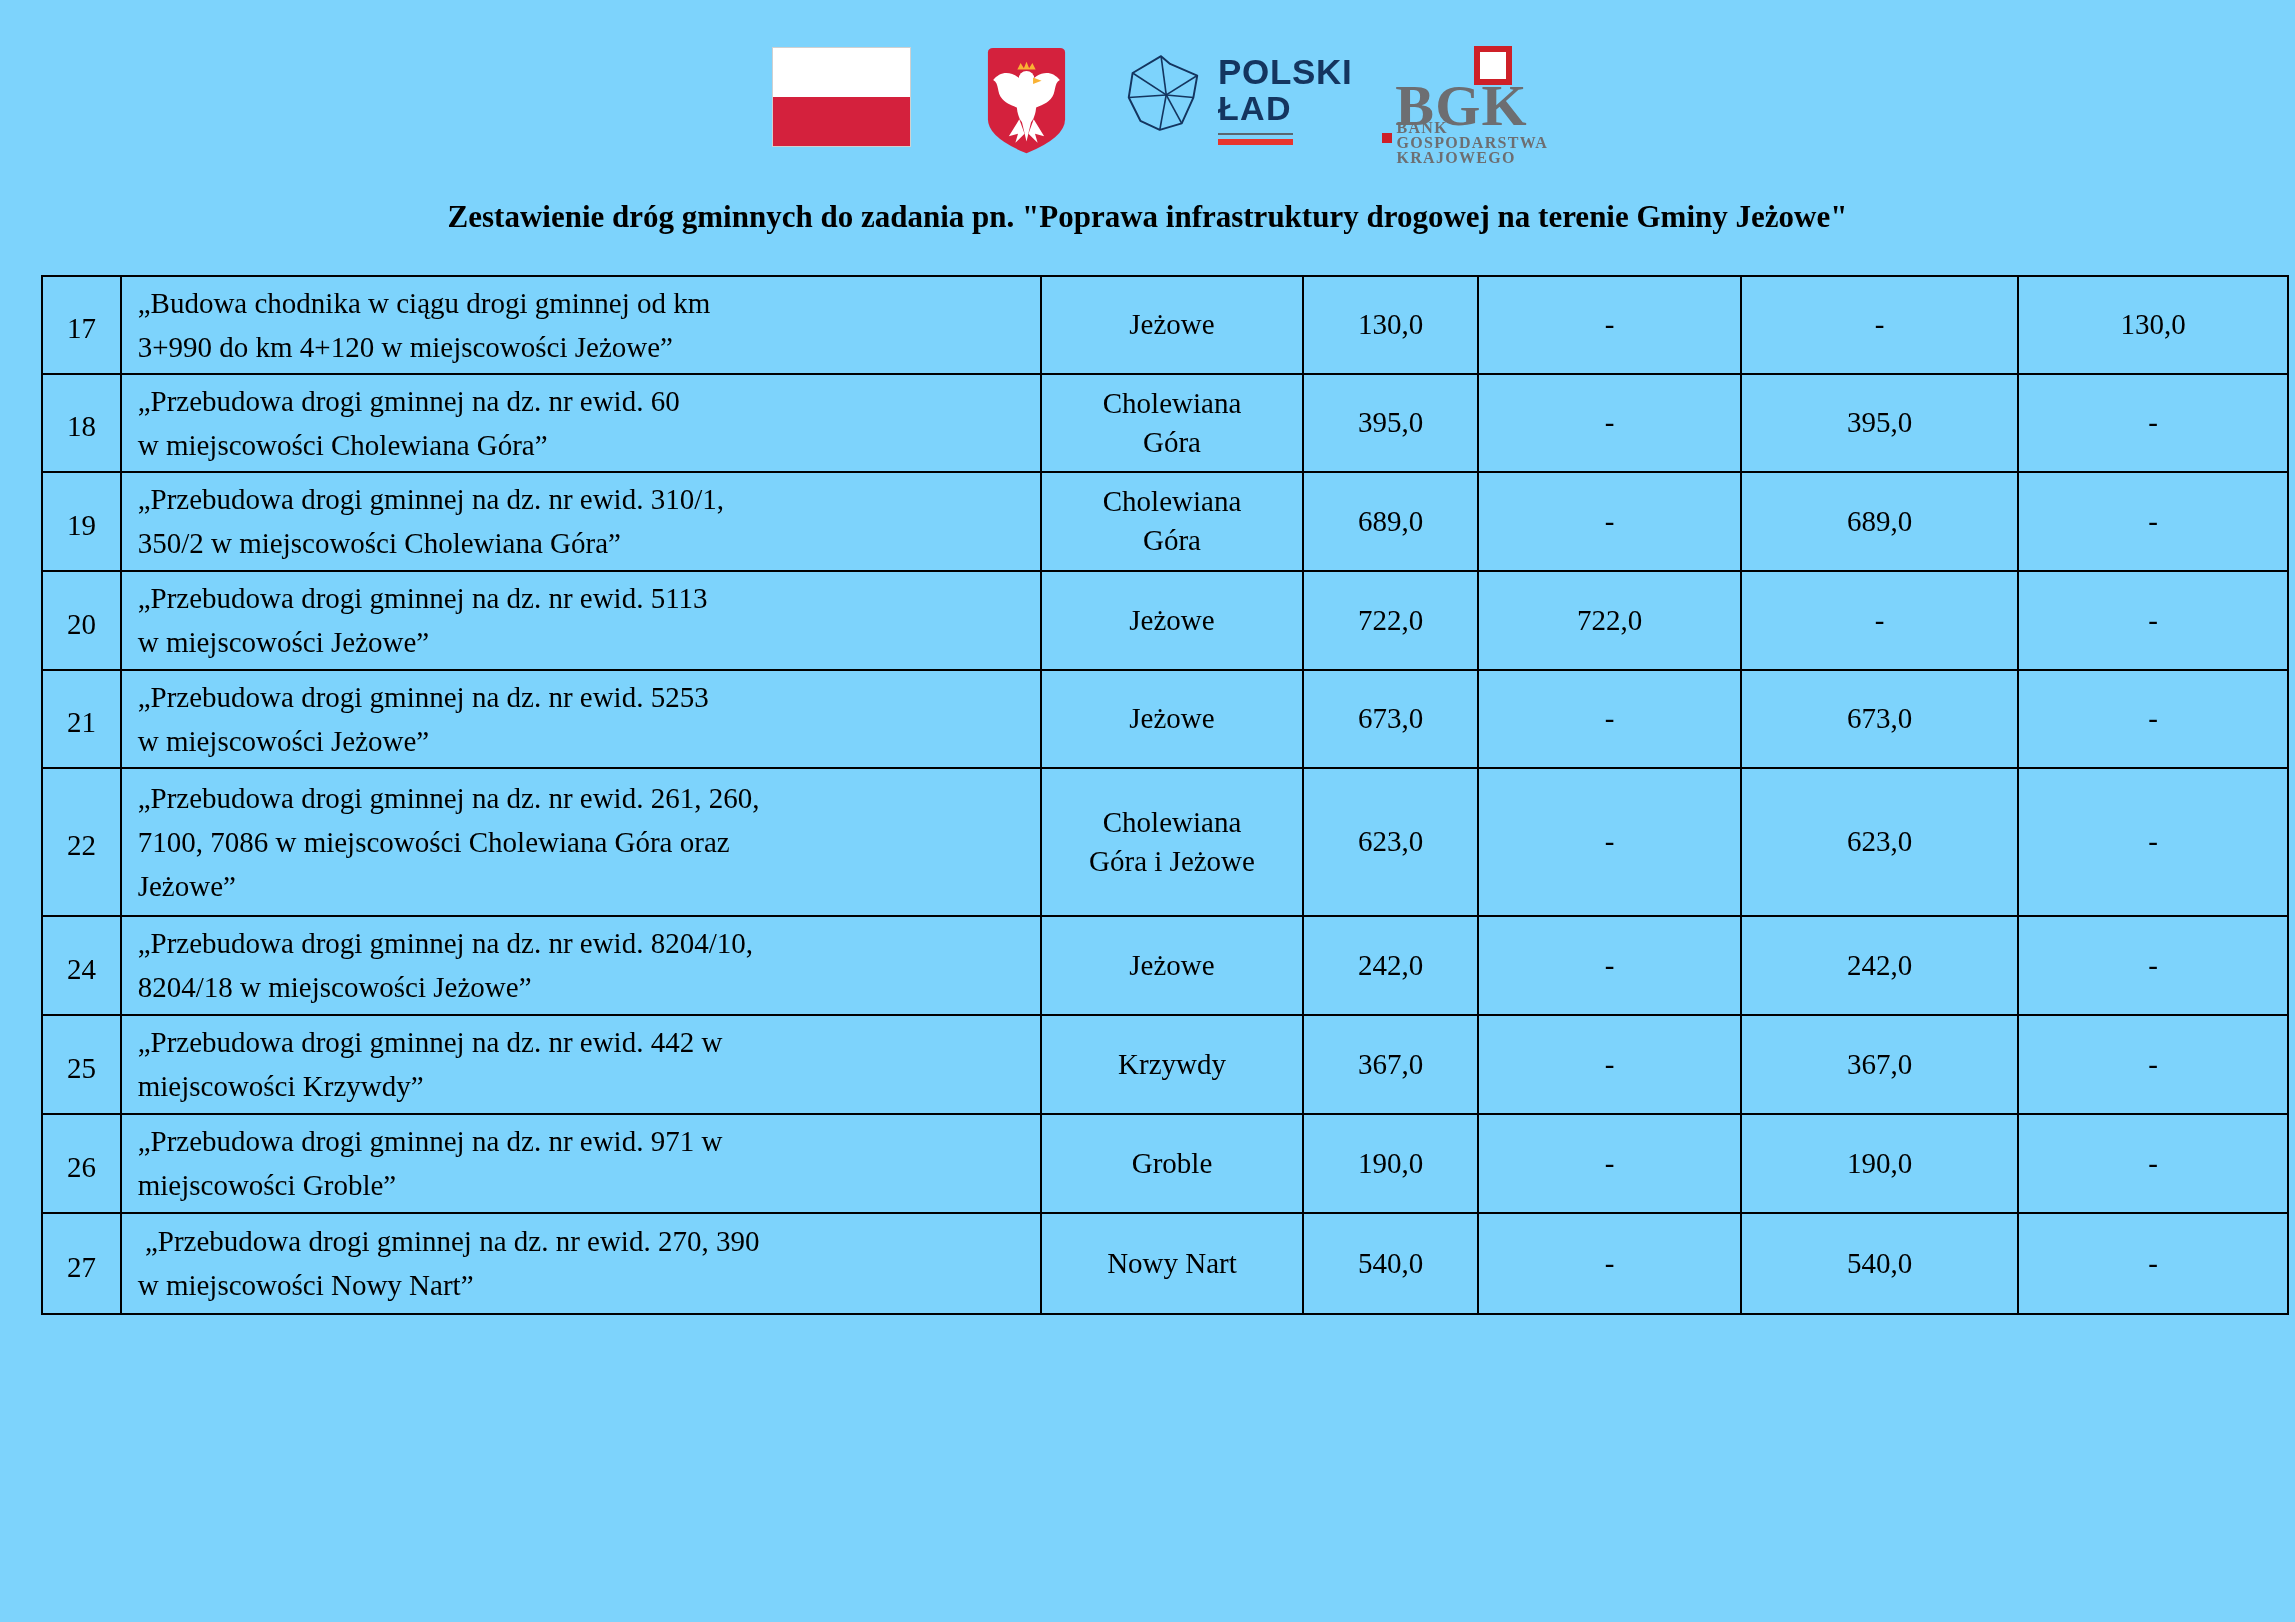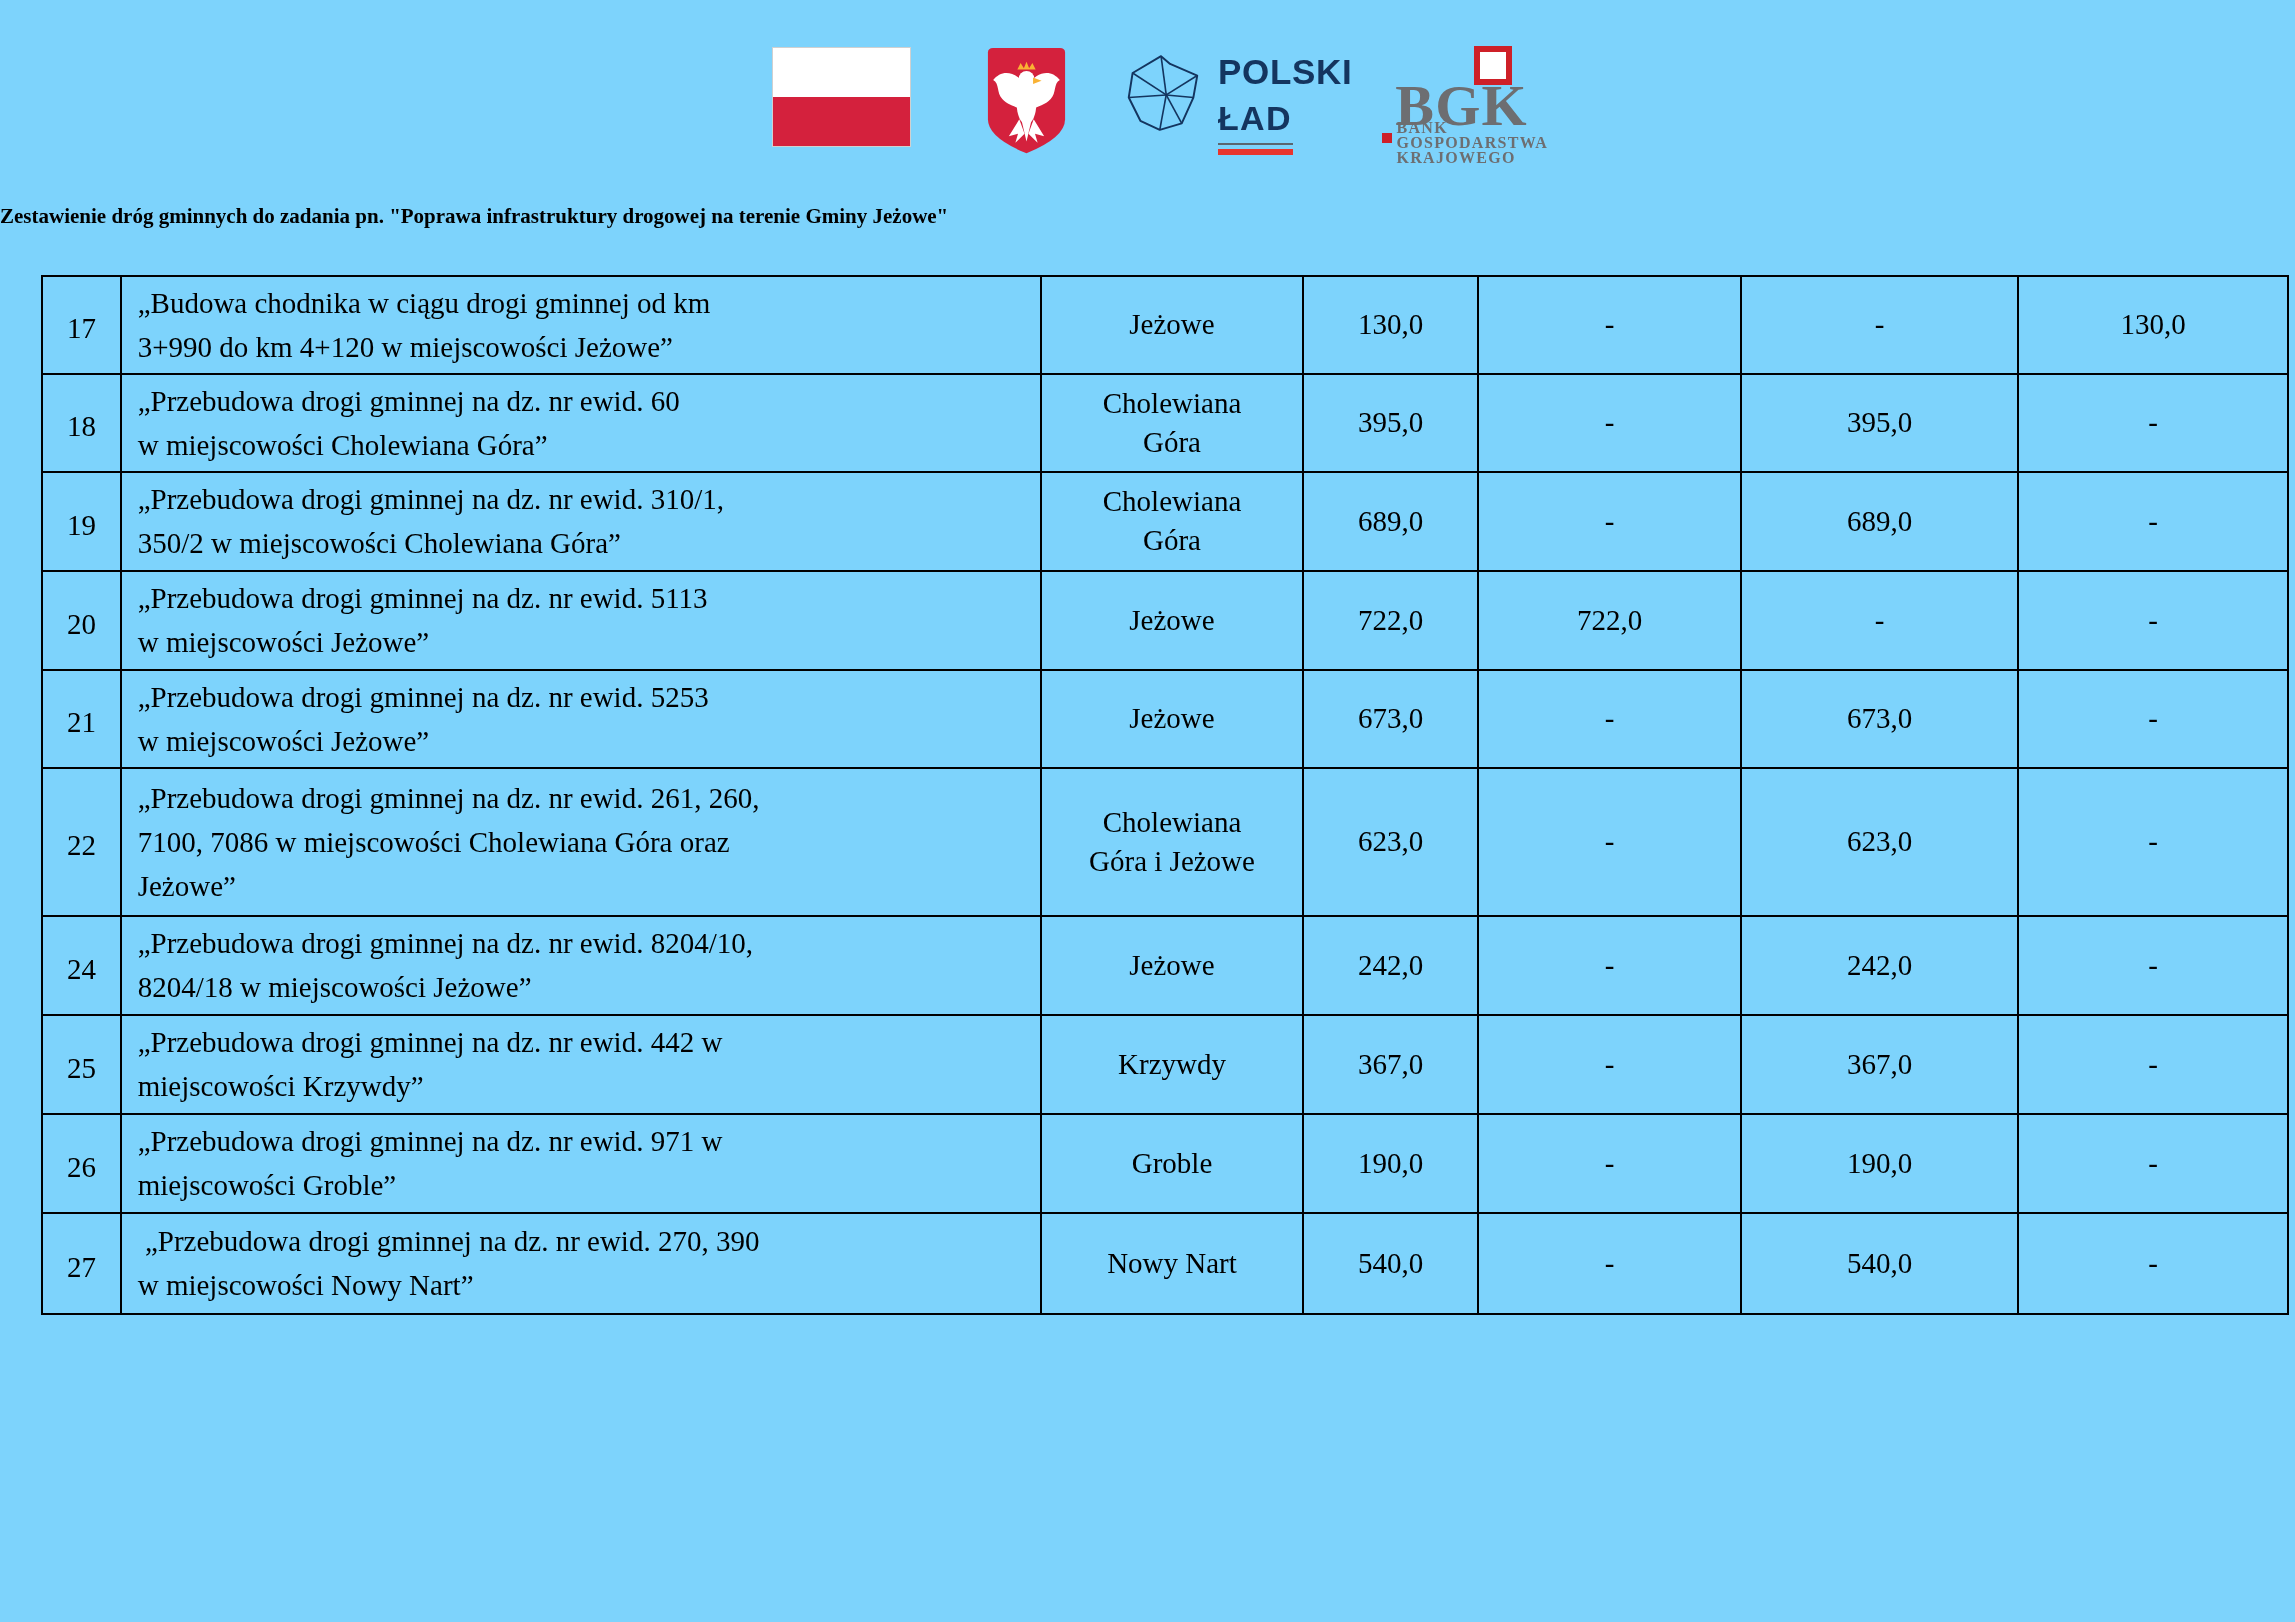--- a/index.html
+++ b/index.html
@@ -8,32 +8,32 @@
 
   
   .logo{position:absolute;}
   .flag{left:773px;top:48px;width:137px;height:98px;outline:0.7px solid #d0d0d0;}
   .flag .white{width:100%;height:50%;background:#ffffff;}
   .flag .red{width:100%;height:50%;background:#d4213d;}
   .emblem{left:984px;top:46px;width:85px;height:110px;}
   .pl-icon{left:1121px;top:51px;width:84px;height:84px;}
   .pl-text{left:1218px;top:55px;width:144px;color:#14355f;font-family:"Liberation Sans","DejaVu Sans",sans-serif;}
   .pl-line1{font-size:35px;line-height:34px;font-weight:600;letter-spacing:0.7px;}
-  .pl-line2{font-size:34px;line-height:33px;font-weight:800;letter-spacing:1.3px;margin-top:13px;}
+  .pl-line2{font-size:34px;line-height:33px;font-weight:800;letter-spacing:1.3px;margin-top:3px;}
   .pl-bar-gray{width:75px;height:2.6px;background:#5b6670;margin-top:7.9px;}
   .pl-bar-red{width:75px;height:5.9px;background:#e8352e;margin-top:3.3px;}
   .bgk{left:1386px;top:43px;width:137px;height:101px;color:#6d6e71;}
   .bgk-square{position:absolute;left:88px;top:2.6px;width:26px;height:27.5px;border:6.5px solid #ce2028;background:#fff;}
   .bgk-abbr{position:absolute;left:9.2px;top:34px;font-size:58px;line-height:1;font-weight:bold;letter-spacing:1.3px;}
   .bgk-sub{position:absolute;left:10.5px;top:77px;font-size:16px;line-height:15px;font-weight:bold;letter-spacing:1.3px;white-space:pre-line;}
   .bgk-dot{position:absolute;left:-3.9px;top:90px;width:9.8px;height:9.8px;background:#ce2028;}
 
   
-  .title{position:absolute;left:0;top:198px;width:2295px;
-         font-size:21px;font-weight:bold;line-height:37px;}
+  .title{position:absolute;left:0;top:198px;width:2295px;text-align:center;
+         font-size:31px;font-weight:bold;line-height:37px;}
 
   
   table.roads{position:absolute;left:41px;top:275px;width:2248px;
               border-collapse:collapse;table-layout:fixed;
               border:2.6px solid #000;}
   table.roads td{border:2px solid #000;font-size:29px;vertical-align:middle;overflow:hidden;}
   td.c-no{text-align:center;vertical-align:top;padding-top:9.2px;font-size:29.4px;}
   td.c-task{text-align:left;padding:3.9px 10.5px 3.9px 15.7px;line-height:44px;white-space:pre-line;}
   td.c-loc{text-align:center;line-height:39px;white-space:pre-line;padding:0 3.9px;}
   td.c-num{text-align:center;font-size:29.4px;}

